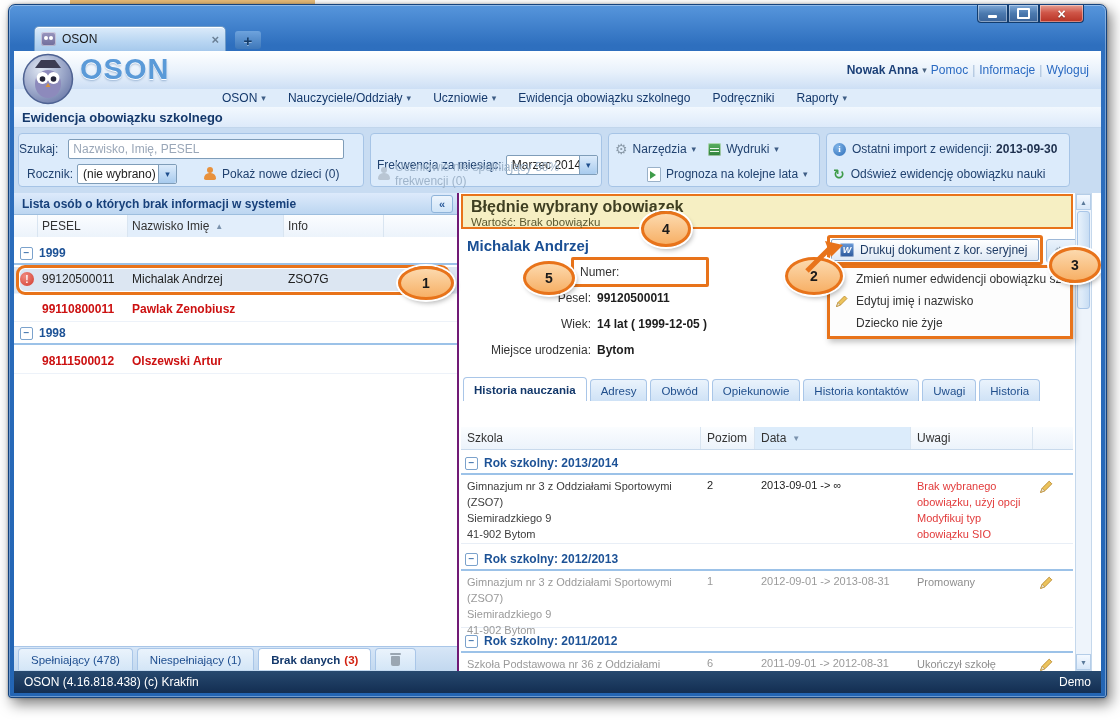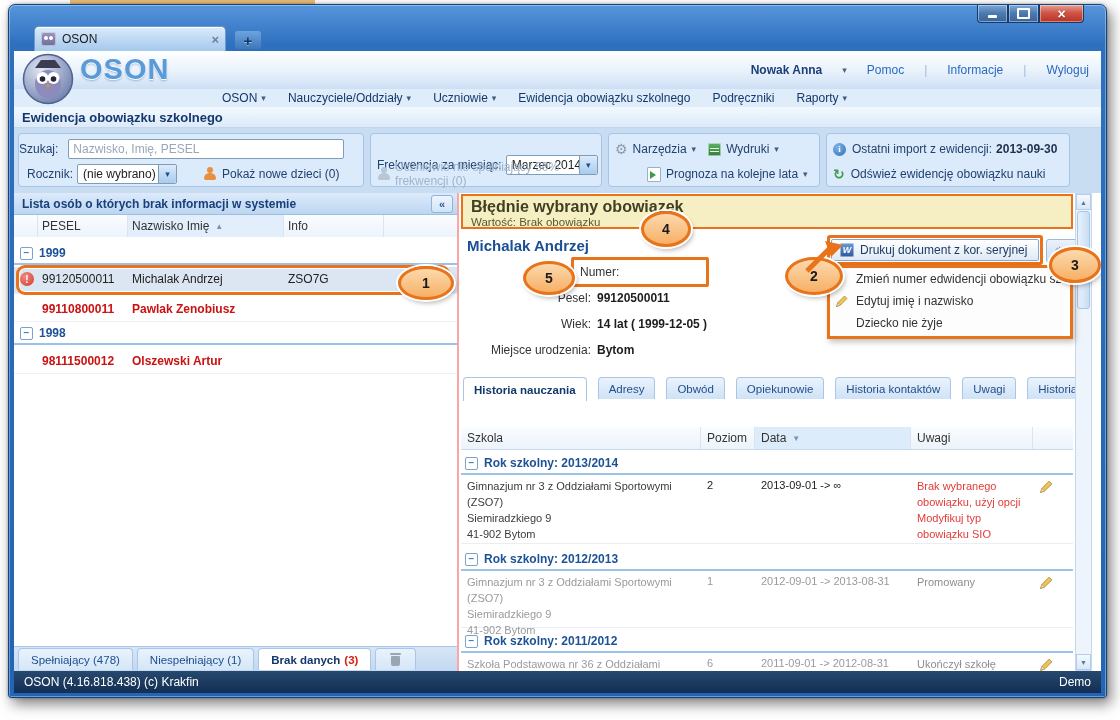--- a/index.html
+++ b/index.html
@@ -38,21 +38,21 @@
   .favicon i.l{left:3px;} .favicon i.r{right:3px;}
 
   
   .content{position:absolute;left:5px;right:5px;top:46px;bottom:4px;background:#fff;overflow:hidden;}
 
   .appheader{position:absolute;left:0;right:0;top:0;height:38px;
        background:linear-gradient(#feffff,#e8f1fb 55%,#cddff5);border-bottom:1px solid #c2d6ec;}
   .logo-badge{position:absolute;left:8px;top:2px;width:52px;height:52px;z-index:5;}
   .logo-text{position:absolute;left:66px;top:2px;font-size:29px;font-weight:bold;letter-spacing:1px;
        color:#5a9ad8;text-shadow:0 1px 0 #fff,0 2px 2px rgba(40,90,150,.35);}
-  .userlinks{position:absolute;right:12px;top:12px;display:flex;align-items:center;gap:20px;}
+  .userlinks{position:absolute;right:12px;top:12px;display:flex;align-items:center;gap:4px;}
   .userlinks .sep{color:#a4bcd8;}
   .username{font-weight:bold;color:#1b3f77;}
   .ucaret{color:#4a627f;font-size:9px;}
   .hlink{color:#2a6ac2;}
 
   .menubar{position:absolute;left:0;right:0;top:38px;height:18px;background:#dfecfa;
        display:flex;align-items:center;gap:22px;padding-left:208px;box-sizing:border-box;}
   .menubar .mi{color:#14386b;display:flex;align-items:center;gap:4px;white-space:nowrap;}
   .mcaret{font-size:9px;color:#3e5d85;}
 
@@ -105,21 +105,21 @@
        color:#fff;font-weight:bold;font-size:10px;display:flex;align-items:center;justify-content:center;}
   .ico-trash{width:11px;height:13px;position:relative;}
   .ico-trash:before{content:"";position:absolute;left:1px;top:3px;width:9px;height:10px;background:#9aa6b2;border-radius:1px 1px 2px 2px;}
   .ico-trash:after{content:"";position:absolute;left:0;top:0;width:11px;height:2px;background:#9aa6b2;border-radius:1px;}
   .ico-pencil{display:inline-block;}
 
   
   .main{position:absolute;left:0;right:0;top:142px;bottom:22px;}
 
   
-  .lpanel{position:absolute;left:0;top:0;bottom:0;width:445px;border-right:2px solid #fca5a5;box-sizing:border-box;background:#fca5a5;}
+  .lpanel{position:absolute;left:0;top:0;bottom:0;width:445px;border-right:2px solid #701a75;box-sizing:border-box;background:#fca5a5;}
   .lheader{position:absolute;left:0;right:0;top:0;height:22px;
        background:linear-gradient(#ddeafb,#bcd6f1);border-bottom:1px solid #9dbede;
        display:flex;align-items:center;padding:0 4px 0 8px;box-sizing:border-box;
        font-weight:bold;color:#17407a;}
   .lheader .sp{flex:1;}
   .collapse-btn{width:20px;height:16px;border:1px solid #8fb4da;border-radius:3px;
        background:linear-gradient(#eef5fd,#cfe4f7);color:#2a5a9a;font-weight:bold;font-size:11px;
        display:flex;align-items:center;justify-content:center;}
   .lcols{position:absolute;left:0;right:0;top:22px;height:22px;background:linear-gradient(#fbfdff,#ecf3fb);
        border-bottom:1px solid #c9daec;}
@@ -164,21 +164,21 @@
        background:linear-gradient(#eaf2fb,#cbdff2);display:flex;align-items:center;justify-content:center;gap:2px;}
   .gearbtn .gcaret{font-size:8px;color:#4a627f;}
   .ctxmenu{position:absolute;left:366px;top:72px;width:246px;height:74px;box-sizing:border-box;
        background:#fdfdfd;border:3px solid #e8731a;box-shadow:2px 3px 6px rgba(0,0,0,.25);z-index:6;}
   .cmi{height:22px;display:flex;align-items:center;padding-left:26px;color:#333;position:relative;white-space:nowrap;overflow:hidden;}
   .cmi .mico{position:absolute;left:5px;top:4px;}
   .field{position:absolute;left:0;height:18px;display:flex;align-items:center;}
   .field .fl{width:130px;text-align:right;color:#333;}
   .field .fv{margin-left:6px;font-weight:bold;color:#1d1d1d;}
 
-  .dtabs{position:absolute;left:2px;top:184px;height:24px;display:flex;align-items:flex-start;gap:11px;}
+  .dtabs{position:absolute;left:2px;top:184px;height:24px;display:flex;align-items:flex-end;gap:3px;}
   .dtab{height:21px;border:1px solid #a9c6e8;border-bottom:none;border-radius:4px 4px 0 0;
        background:linear-gradient(#eaf3fc,#cfe2f6);color:#1f4e8c;display:flex;align-items:center;
        padding:0 10px;white-space:nowrap;font-size:11.5px;}
   .dtab.active{background:#fff;font-weight:bold;color:#13386b;height:23px;}
   .dtoolbar{position:absolute;left:0;top:208px;width:612px;height:26px;box-sizing:border-box;
        background:linear-gradient(#e9f2fc,#d7e7f8);border-top:1px solid #a9c6e8;border-bottom:1px solid #c9daec;
        display:flex;align-items:center;justify-content:flex-end;padding-right:10px;gap:6px;}
   .dtoolbar .fl2{color:#1f3c66;}
   .dcols{position:absolute;left:0;top:234px;width:612px;height:22px;background:linear-gradient(#fbfdff,#ecf3fb);
        border-bottom:1px solid #c9daec;}

